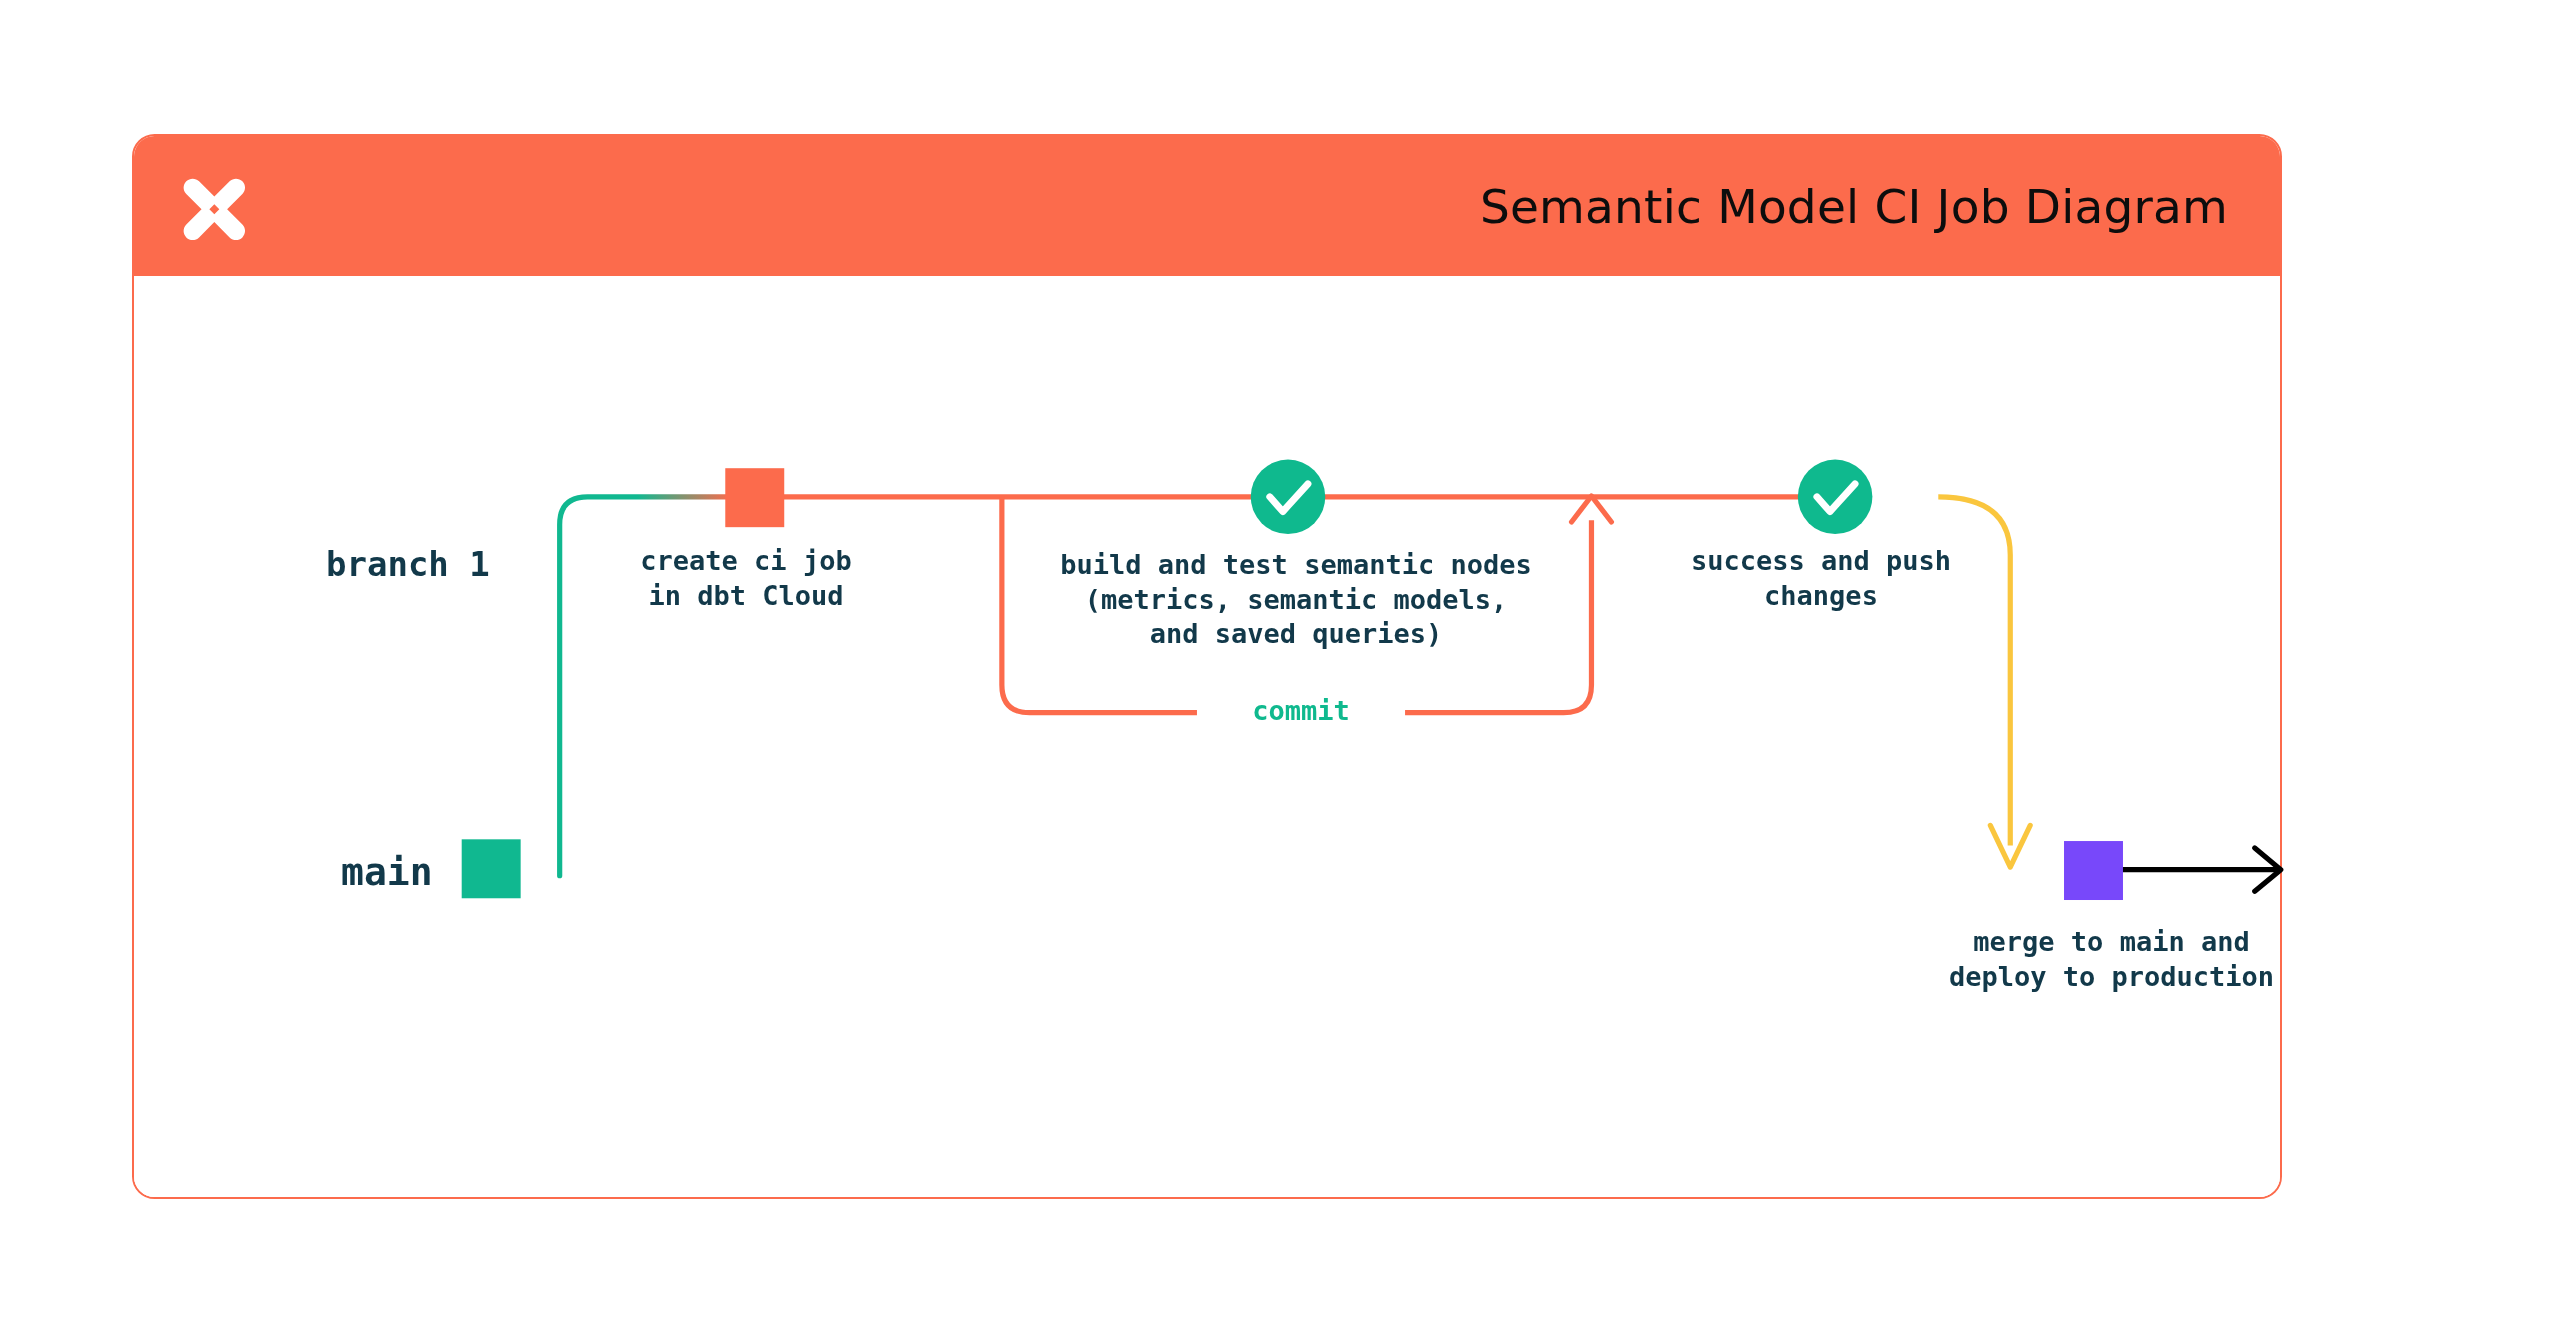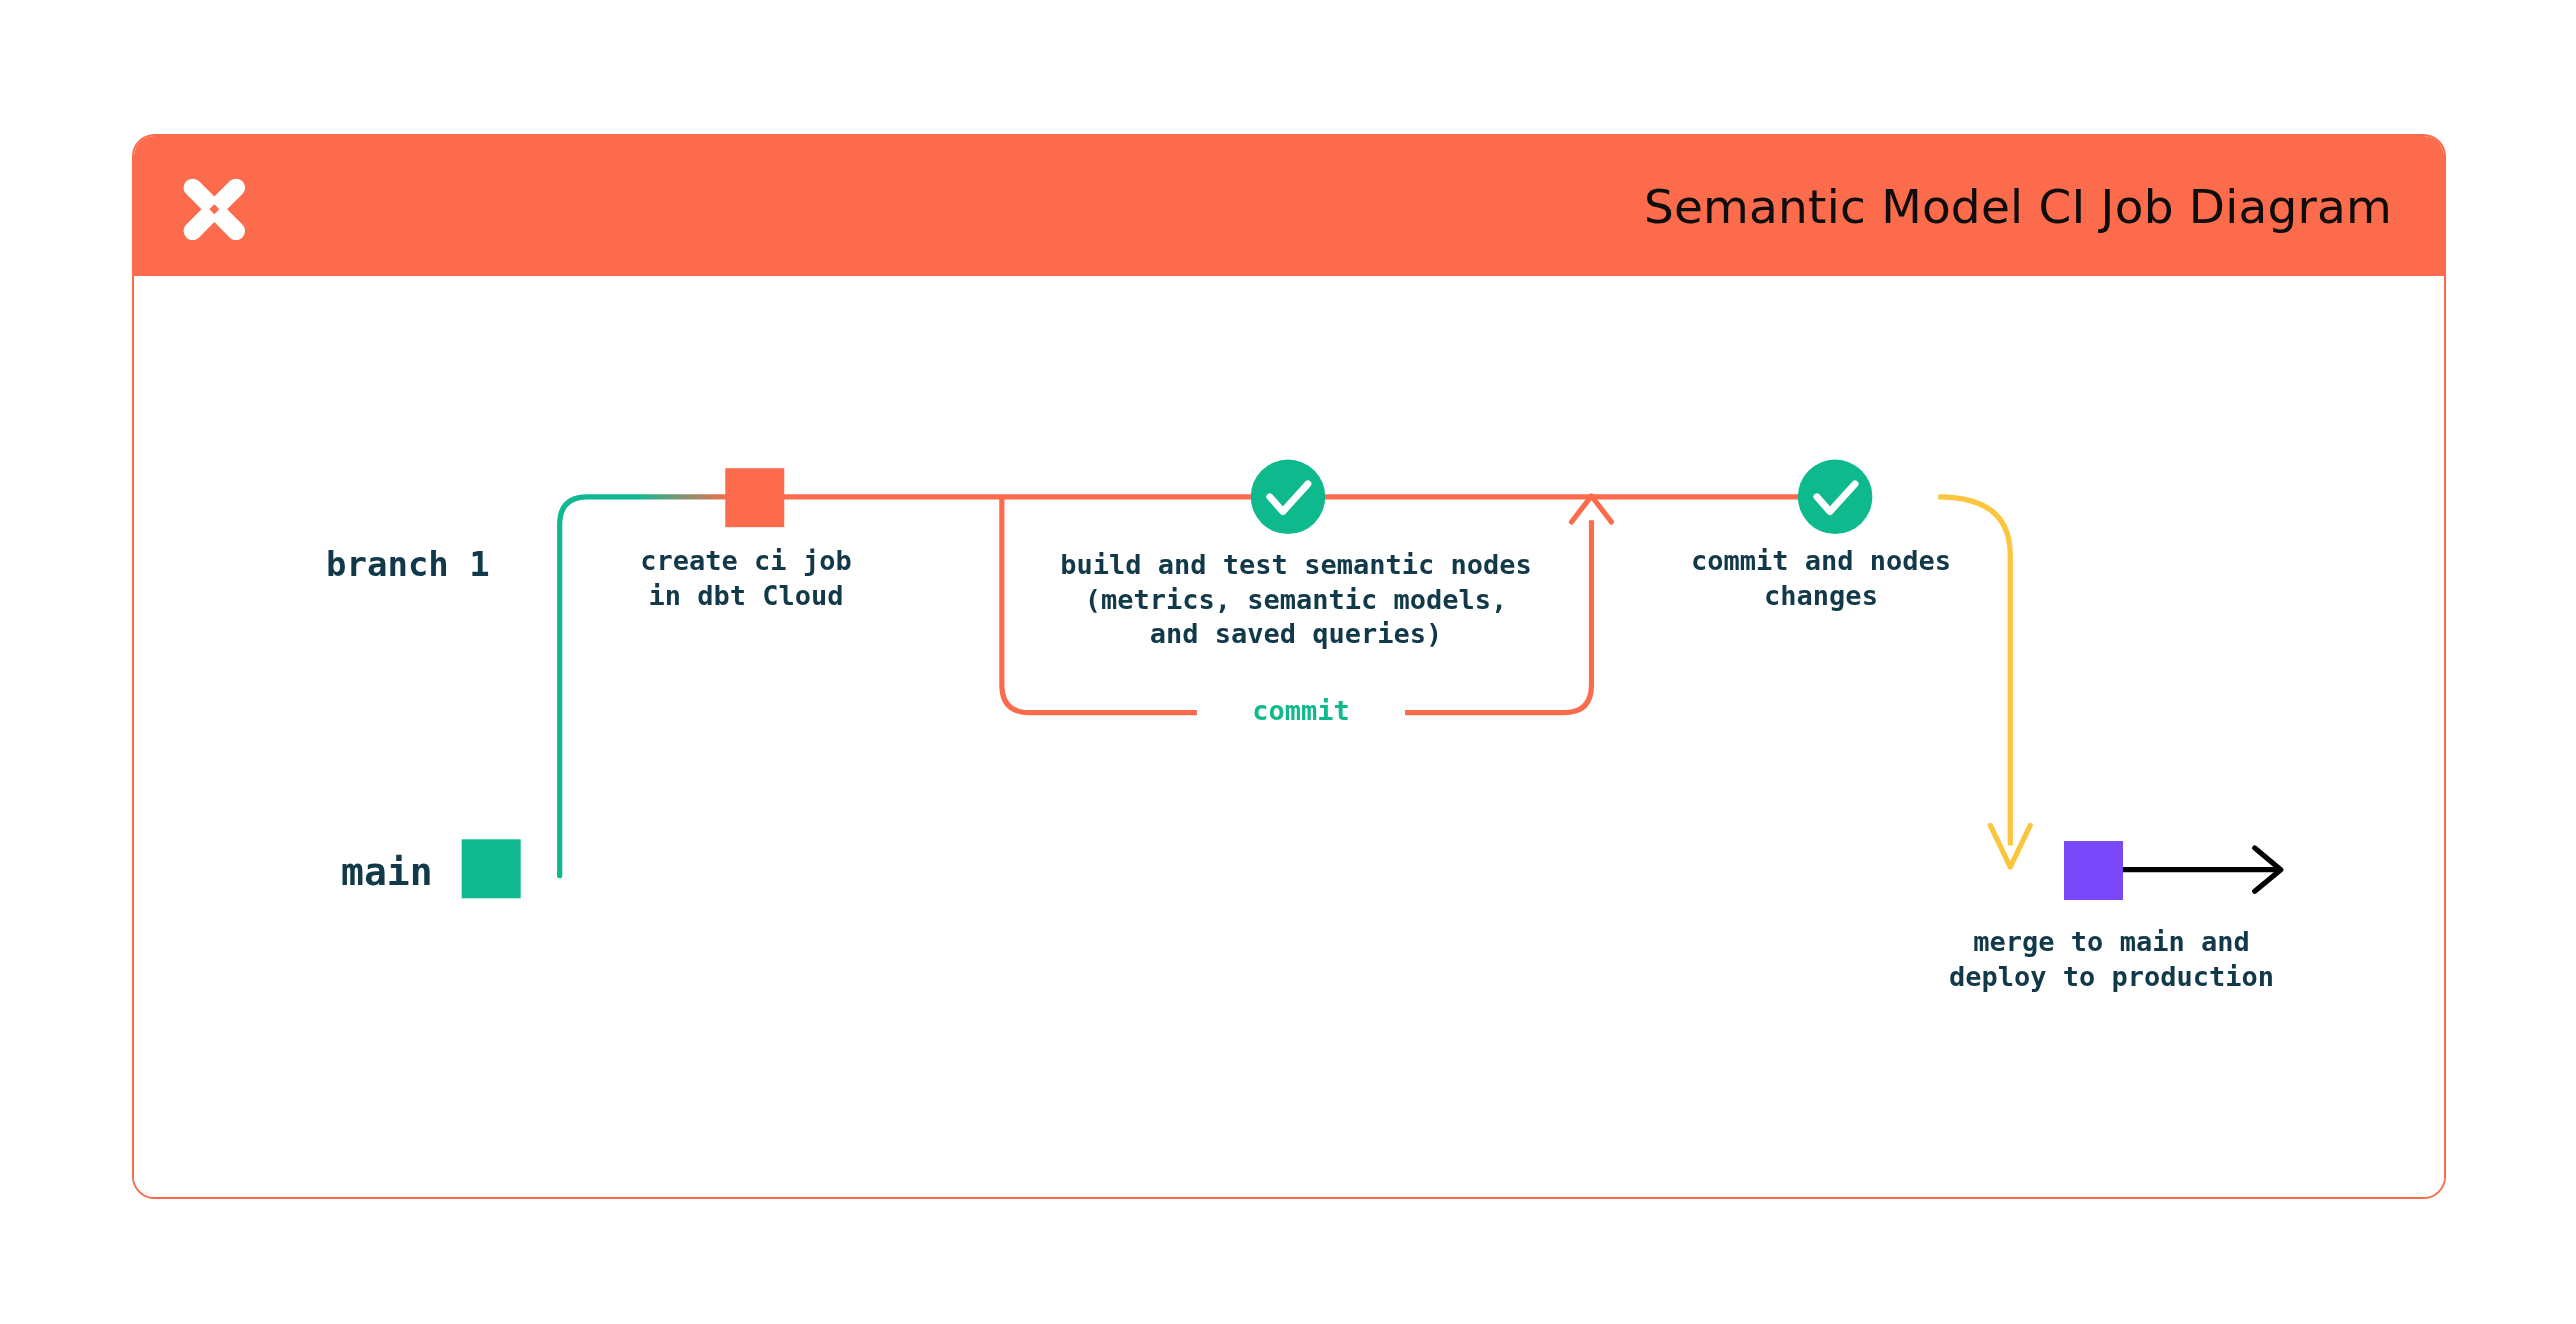--- a/index.html
+++ b/index.html
@@ -19,21 +19,21 @@
     width: 2576px;
     height: 1324px;
     background: #ffffff;
   }
 
   
   .card {
     position: absolute;
     left: 132px;
     top: 134px;
-    width: 2314px;
+    width: 2150px;
     height: 1065px;
     border: 2.6px solid #FC6B4C;
     border-radius: 22.6px;
     box-sizing: border-box;
     background: #ffffff;
     overflow: hidden;
   }
 
   .card-header {
     position: absolute;
@@ -231,21 +231,21 @@
 
   <div class="branch-name" id="main-label">main</div>
 
   <div class="lbl" id="node-build-label">build and test semantic nodes
 (metrics, semantic models,
 and saved queries)</div>
 
   <div class="lbl" id="node-create-label">create ci job
 in dbt Cloud</div>
 
-  <div class="lbl" id="node-commit-label">commit and nodes
+  <div class="lbl" id="node-commit-label">success and push
 changes</div>
 
   <div class="lbl" id="success-label">commit</div>
 
   <div class="lbl" id="node-merge-label">merge to main and
 deploy to production</div>
 
 </div>
 
 

